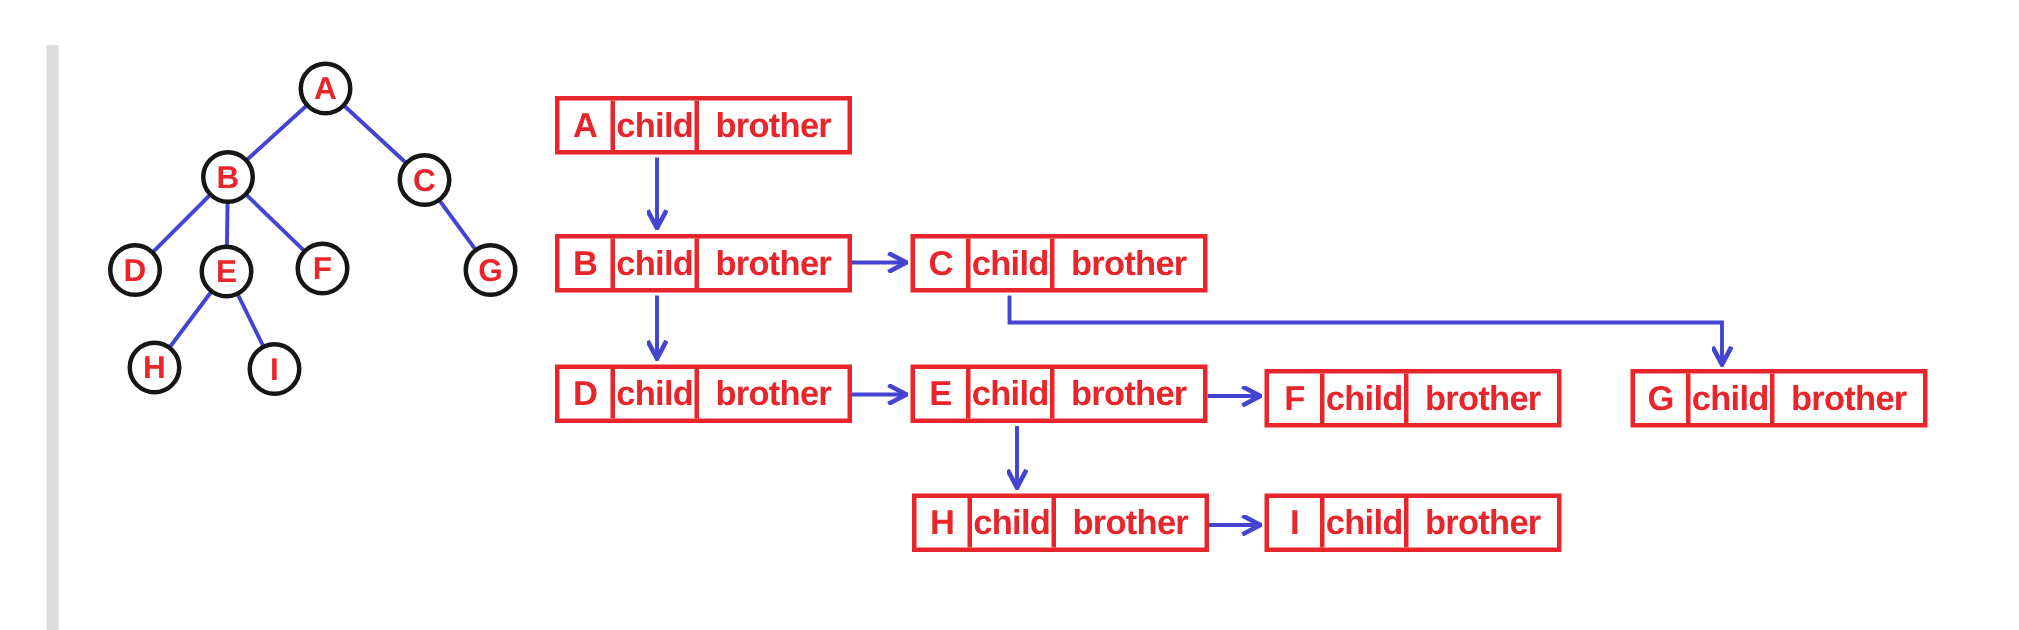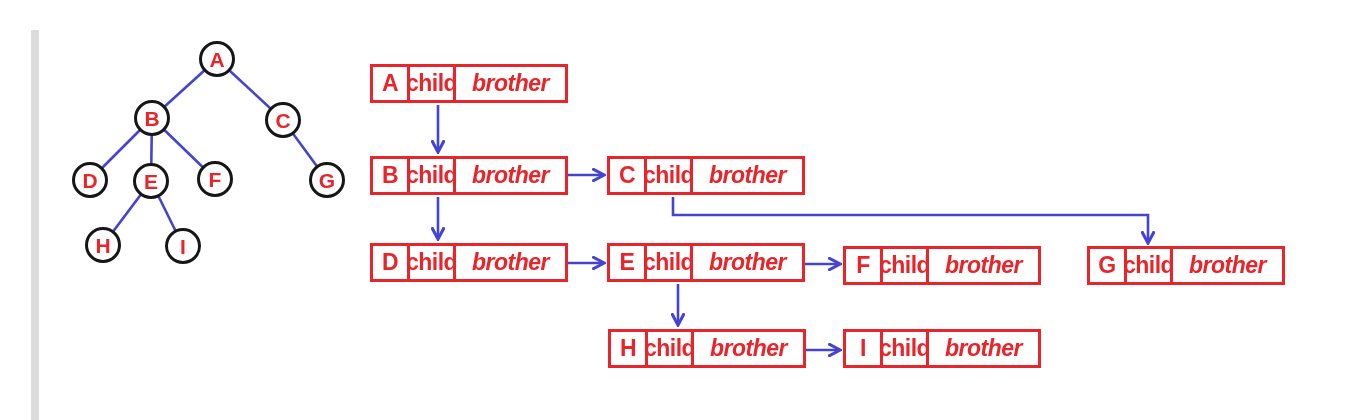--- a/index.html
+++ b/index.html
@@ -18,22 +18,22 @@
     display:flex;align-items:center;justify-content:center;
     color:var(--red);font-weight:bold;font-size:21px;line-height:1;
   }
   .record-box{
     position:absolute;width:198px;height:39px;box-sizing:border-box;
     border:3px solid var(--red);background:#fff;display:flex;
     color:var(--red);font-weight:bold;font-size:23px;line-height:1;letter-spacing:-0.5px;
   }
   .rcell{display:flex;align-items:center;justify-content:center;height:100%;box-sizing:border-box;}
   .rcell.id{width:34px;flex:none;}
-  .rcell.child{width:46px;flex:none;border-left:3px solid var(--red);}
-  .rcell.brother{flex:1;border-left:3px solid var(--red);font-style:italic;}
+  .rcell.child{width:56px;flex:none;border-left:3px solid var(--red);}
+  .rcell.brother{flex:1;border-left:3px solid var(--red);}
 </style>
 </head>
 <body>
 
 <div class="screen">
   <div class="gutter-bar"></div>
   <svg class="connector-layer" id="connectors" viewBox="0 0 1346 420" xmlns="http://www.w3.org/2000/svg">
       <defs>
         <marker id="ah" markerUnits="userSpaceOnUse" markerWidth="14" markerHeight="14" viewBox="0 0 10 10" refX="7.5" refY="5" orient="auto">
           <path d="M0.5,0.5 L9,5 L0.5,9.5" fill="none" stroke="#4444d2" stroke-width="2.2"></path>

